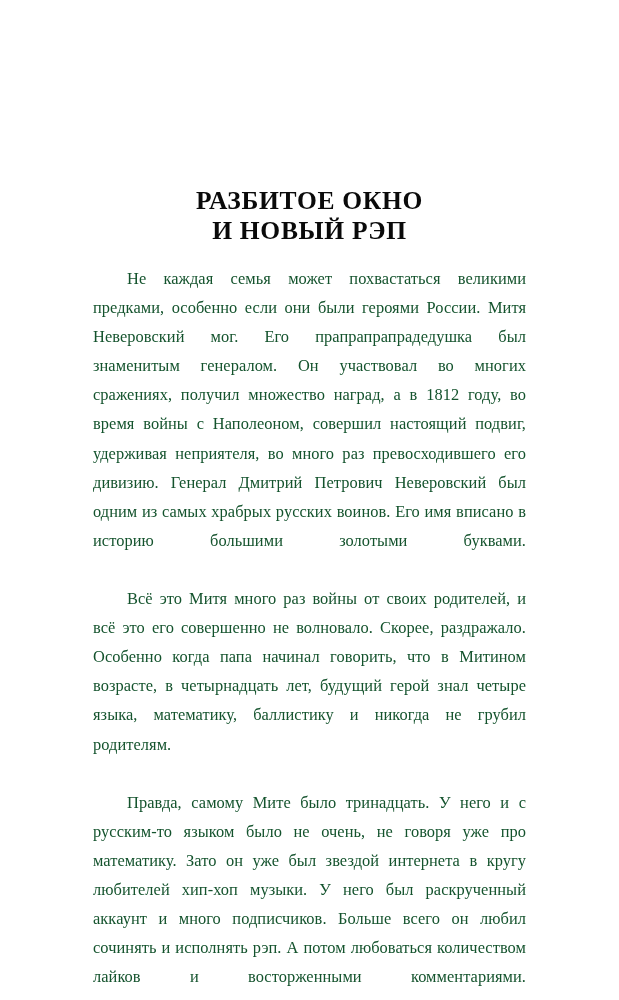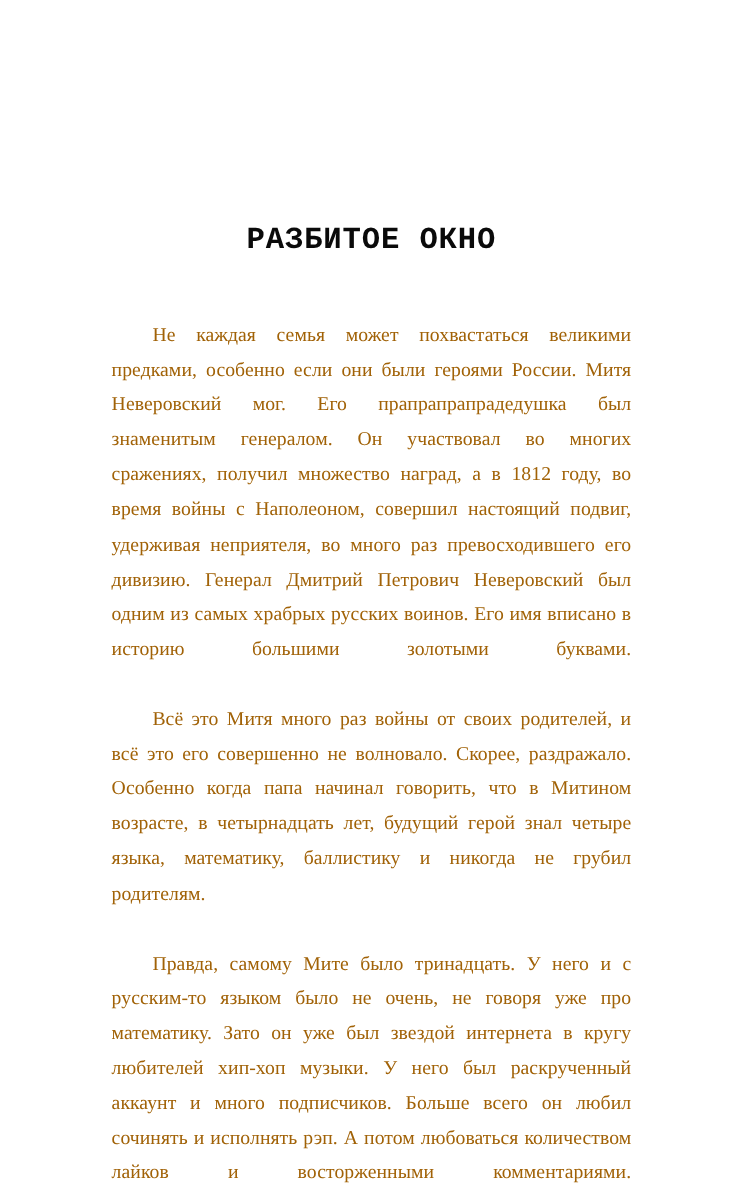--- a/index.html
+++ b/index.html
@@ -20,21 +20,21 @@
     color: #0d0d0d;
     -webkit-font-smoothing: antialiased;
   }
 
   .chapter-title {
     position: absolute;
     left: 0;
     right: 0;
     top: 186px;
     text-align: center;
-    font-family: Liberation Mono, monospace;
+    font-family: Liberation Serif, serif;
     font-weight: bold;
     font-size: 25.5px;
     line-height: 30px;
     letter-spacing: 0.7px;
     color: #0a0a0a;
     margin: 0;
   }
 
   .chapter-title .title-line {
     display: block;
@@ -50,38 +50,39 @@
 
   .body-text p {
     margin: 0;
     text-align: justify;
     text-justify: inter-word;
     text-indent: 34px;
     font-size: 16.4px;
     line-height: 29.1px;
     letter-spacing: 0.06px;
     word-spacing: 0.2px;
-    color: #a16207;
+    color: #14532d;
     hyphens: manual;
   }
 
   
   .body-text p::after {
     content: "";
     display: inline-block;
     width: 100%;
   }
 </style>
 </head>
 <body>
 
 <div class="page">
 
   <h1 class="chapter-title">
     <span class="title-line">РАЗБИТОЕ ОКНО</span>
+    <span class="title-line">И НОВЫЙ РЭП</span>
   </h1>
 
   <div class="body-text">
     <p>Не каждая семья может похвастаться великими предками, особенно если они были героями России. Митя Неверовский мог. Его прапрапрапрадедушка был знаменитым генералом. Он участвовал во многих сражениях, получил множество наград, а в 1812 году, во время войны с Наполеоном, совершил настоящий подвиг, удерживая неприятеля, во много раз превосходившего его дивизию. Генерал Дмитрий Петрович Неверовский был одним из самых храбрых русских воинов. Его имя вписано в историю большими золотыми буквами.</p>
     <p>Всё это Митя много раз войны от своих родителей, и всё это его совершенно не волновало. Скорее, раздражало. Особенно когда папа начинал говорить, что в Митином возрасте, в четырнадцать лет, будущий герой знал четыре языка, математику, баллистику и никогда не грубил родителям.</p>
     <p>Правда, самому Мите было тринадцать. У него и с русским-то языком было не очень, не говоря уже про математику. Зато он уже был звездой интернета в кругу любителей хип-хоп музыки. У него был раскрученный аккаунт и много подписчиков. Больше всего он любил сочинять и исполнять рэп. А потом любоваться количеством лайков и восторженными комментариями.</p>
   </div>
 
 </div>
 

